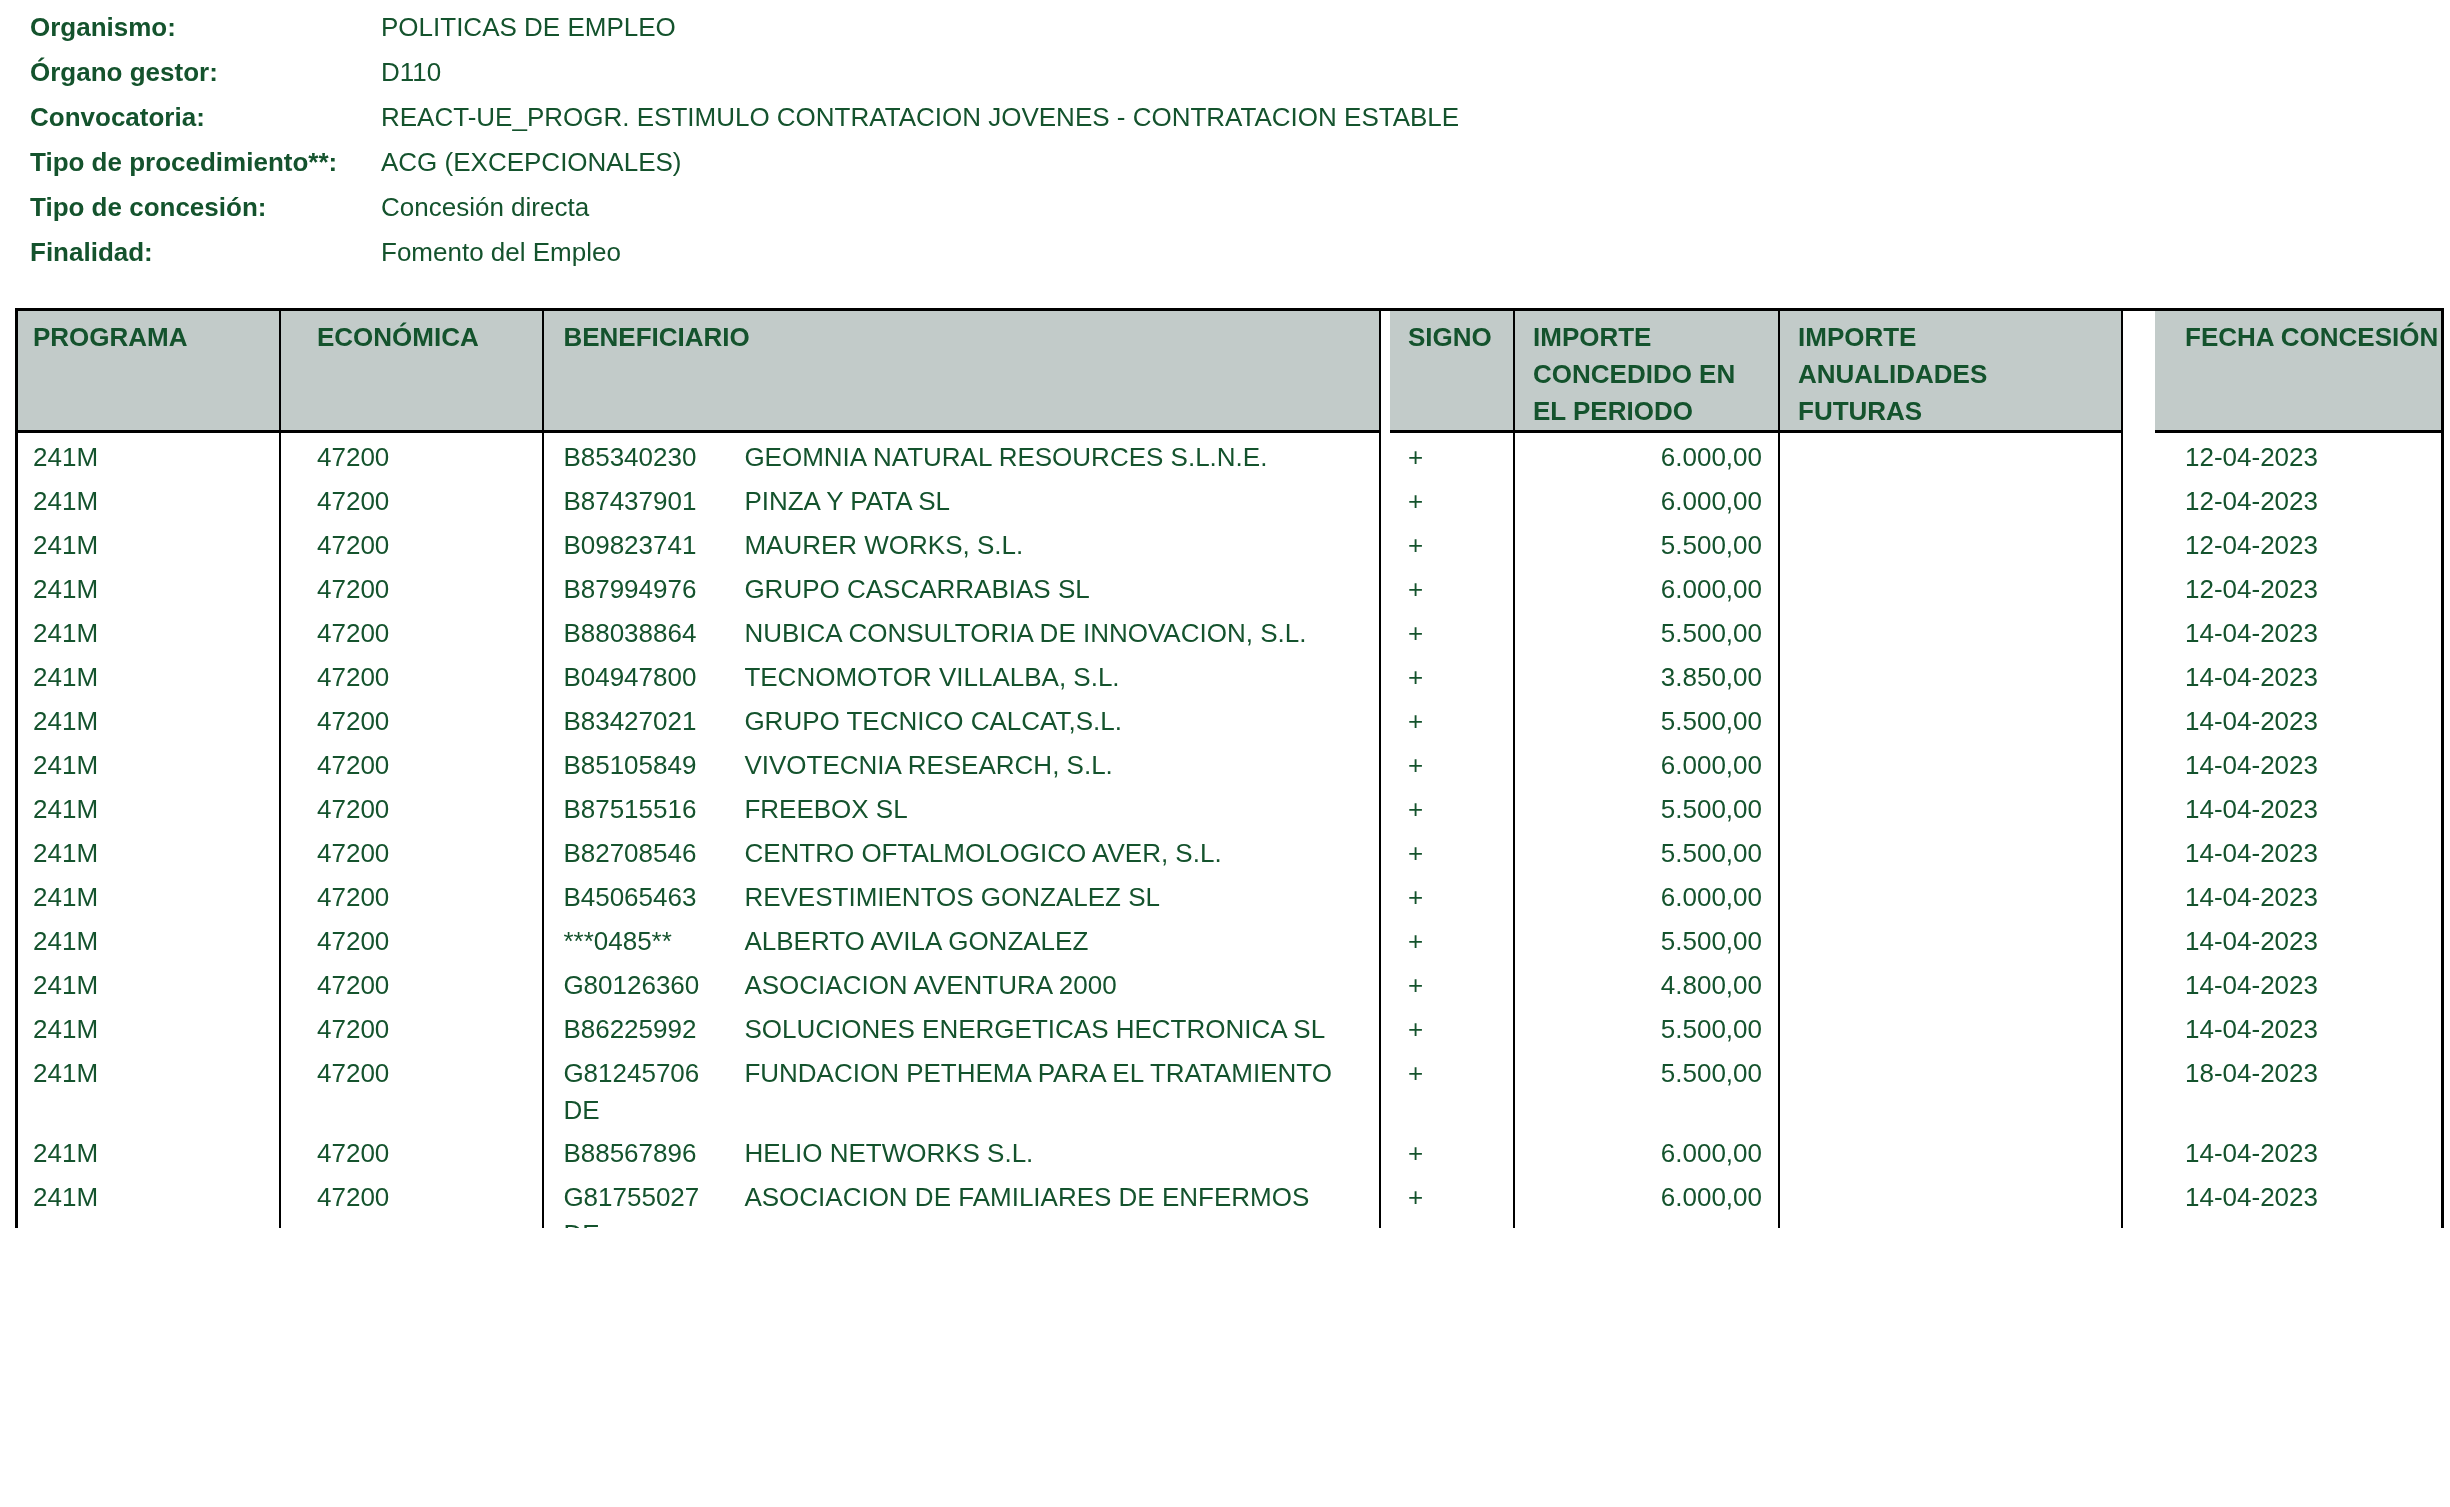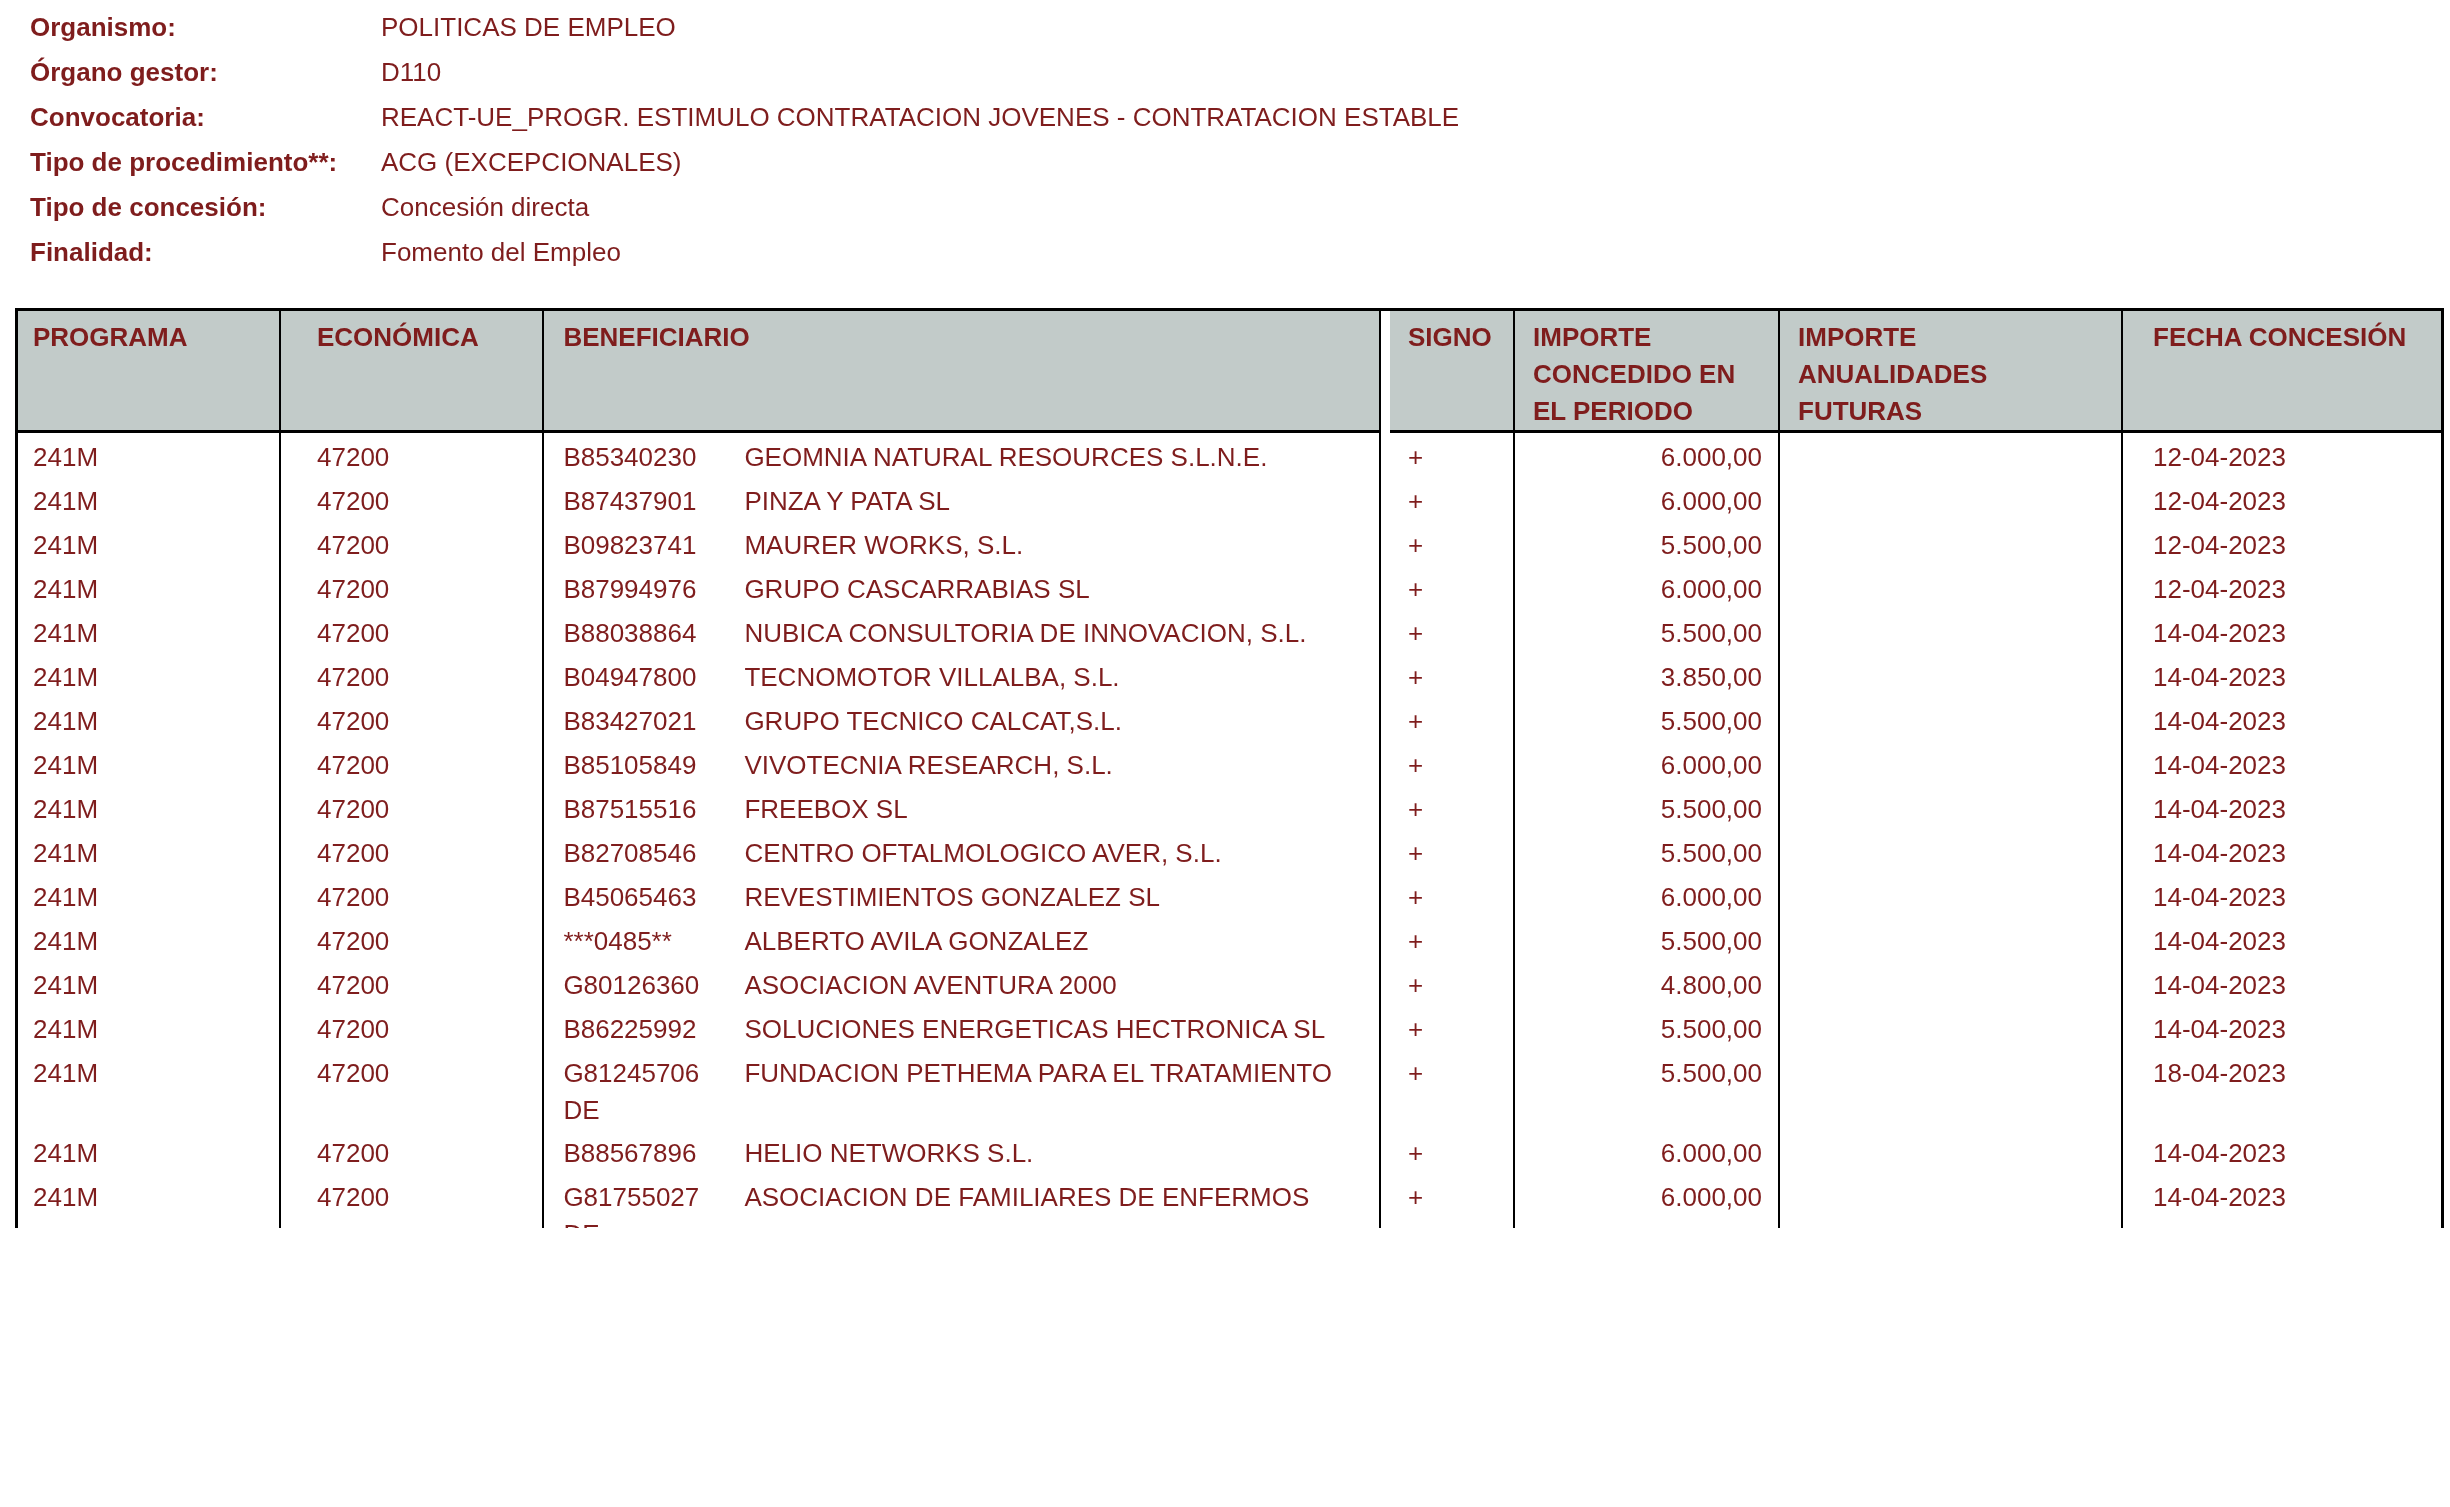--- a/index.html
+++ b/index.html
@@ -1,21 +1,21 @@
 <!DOCTYPE html>
 <html style="font-size:12px"><head>
 <meta charset="utf-8">
 <style>
   html, body { margin: 0; padding: 0; background: #ffffff; }
   .page {
     position: relative;
     width: 2450px;
     height: 1228px;
     background: #ffffff;
-    color: #7f1d1d;
+    color: #14532d;
     font-family: "Liberation Sans", "DejaVu Sans", sans-serif;
     overflow: hidden;
   }
 
   
   .info-block {
     position: absolute;
     left: 30px;
     top: 4.5px;
   }
@@ -69,21 +69,21 @@
     white-space: pre-line;
   }
 
   
   .col-programa   { padding-left: 15px; }
   .col-economica  { padding-left: 36px; }
   .col-beneficiario { padding-left: 19.4px; padding-right: 32px; }
   .col-signo      { padding-left: 18px; margin-left: 9px; }
   .col-importe    { text-align: right; padding-right: 16px; }
   .col-anualidades { padding-left: 18px; }
-  .col-fecha      { padding-left: 30px; }
+  .col-fecha      { padding-left: 30px; margin-left: 32px; }
   .thead .col-importe { text-align: left; padding-left: 18px; padding-right: 0; }
 
   .ben-id {
     display: inline-block;
     min-width: 181px;
   }
 
   .filler .cell { min-height: 46px; }
 
   

